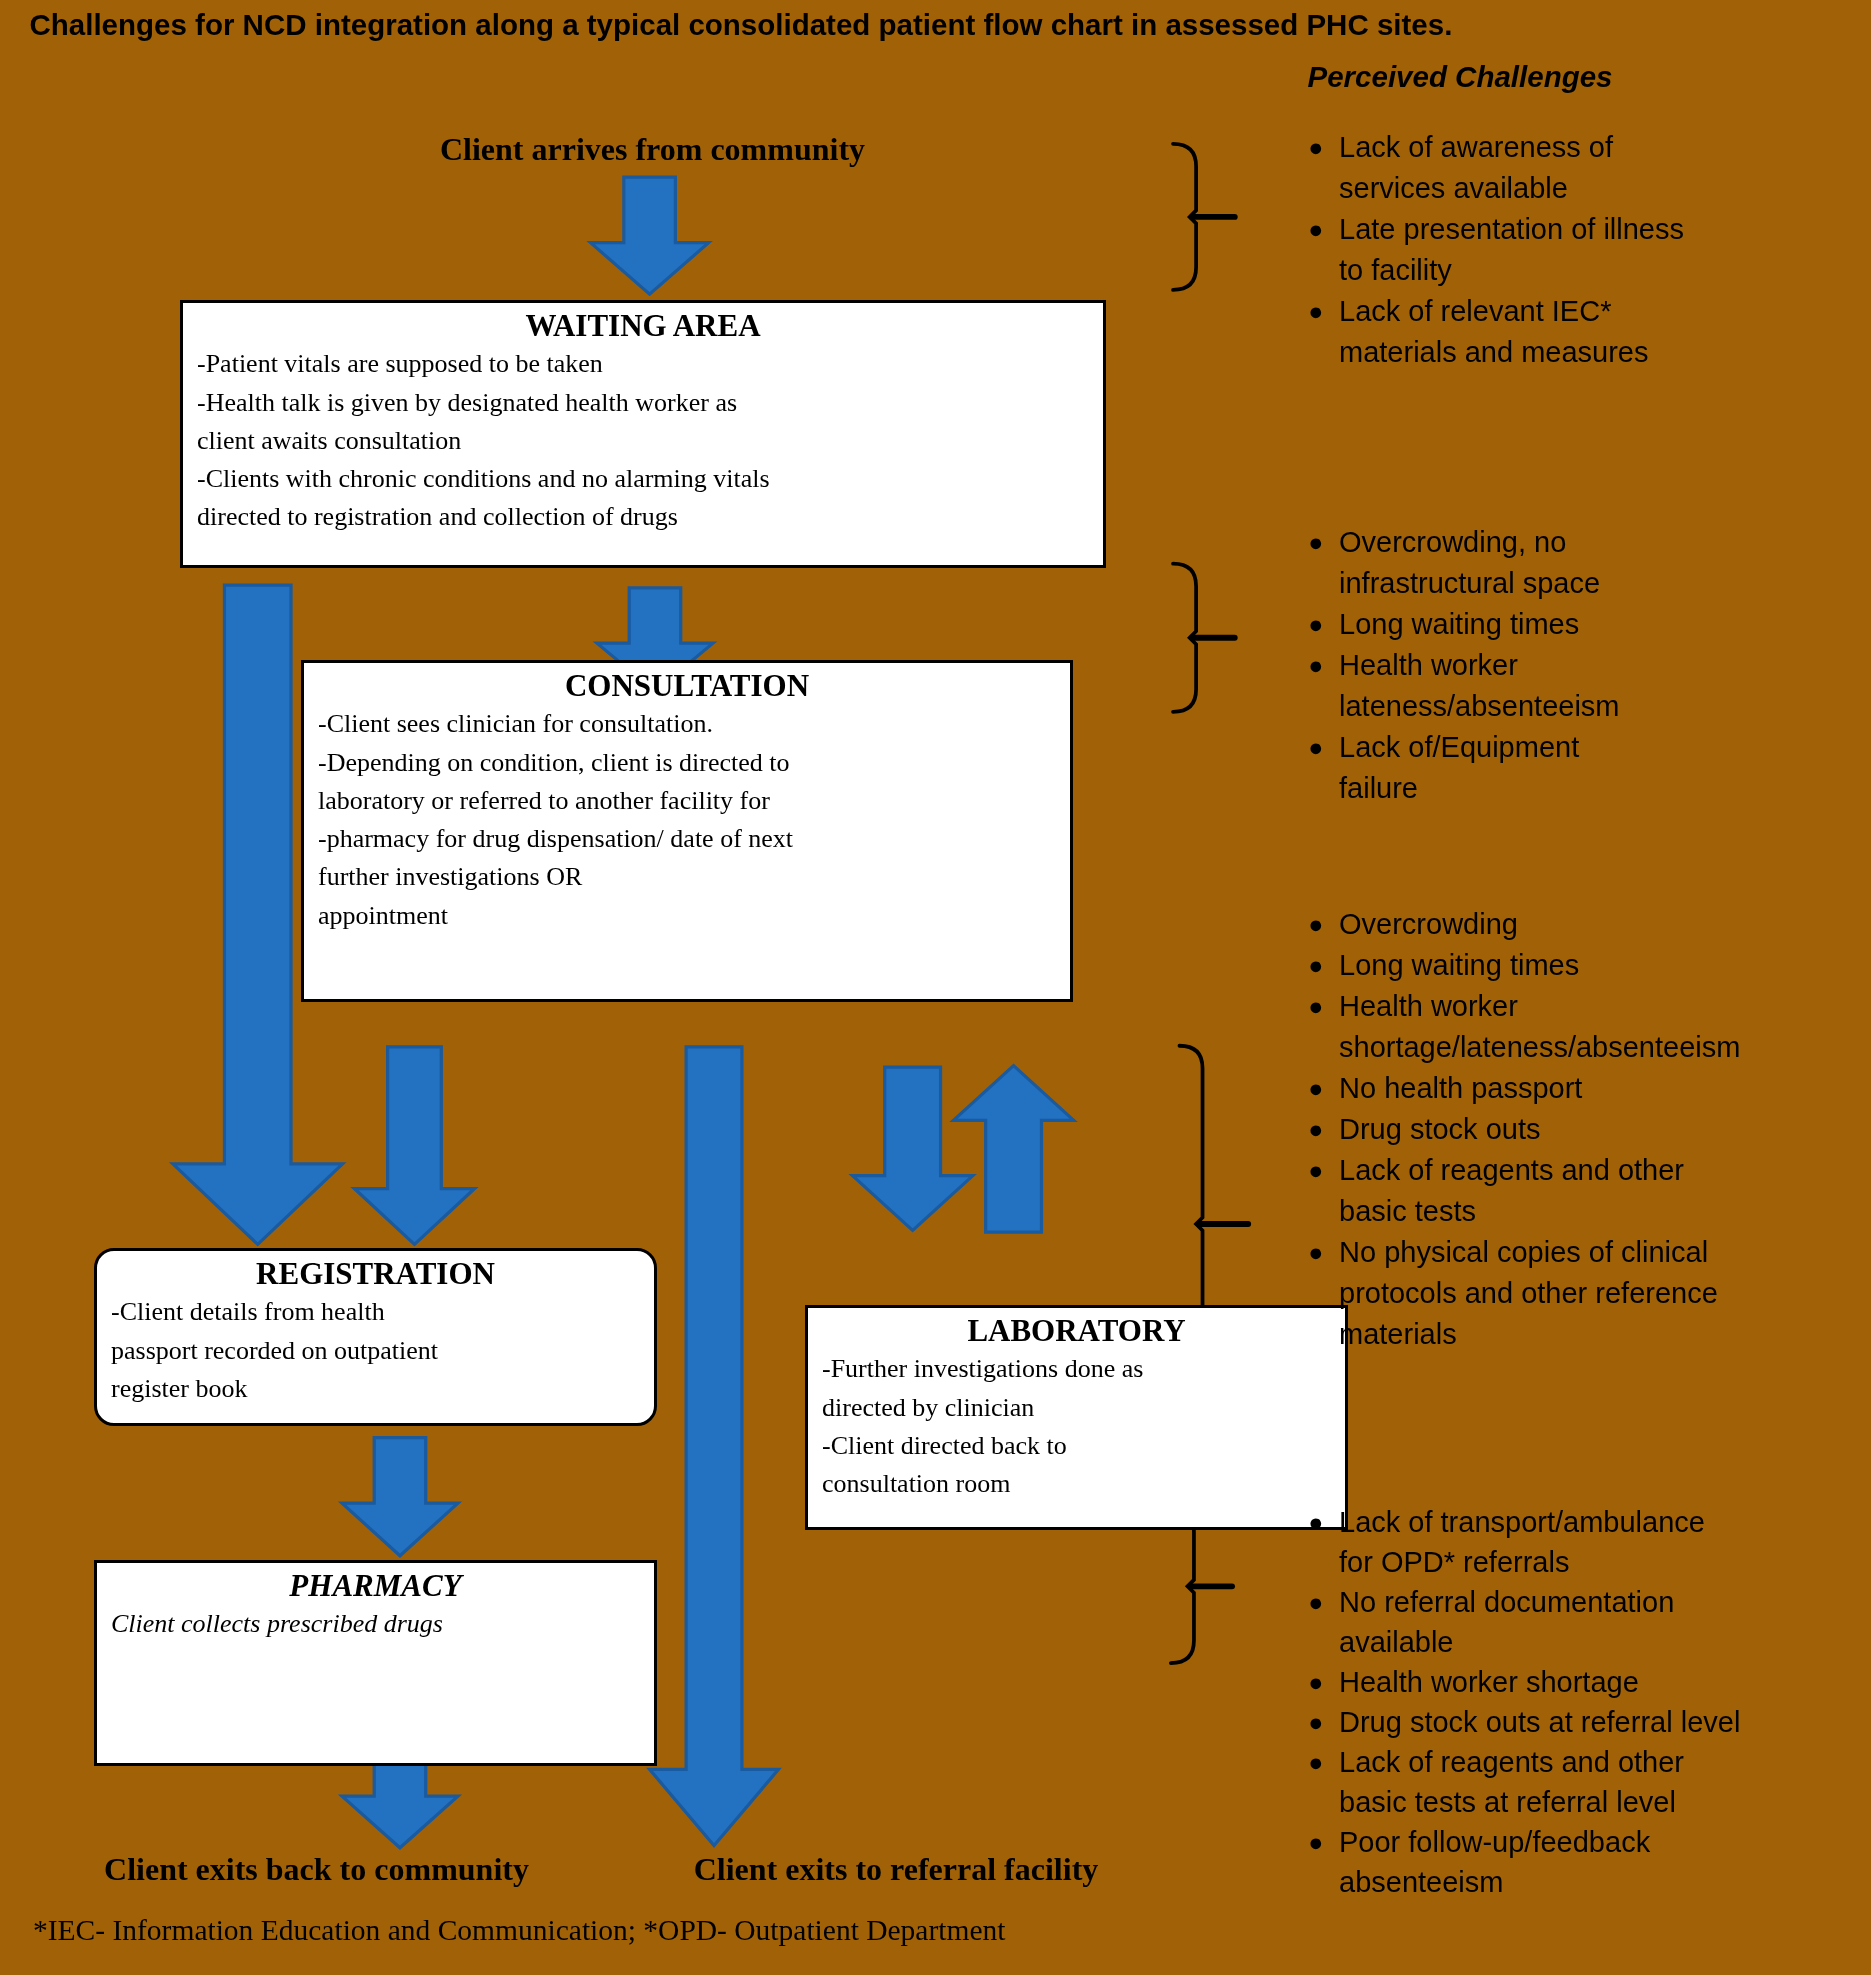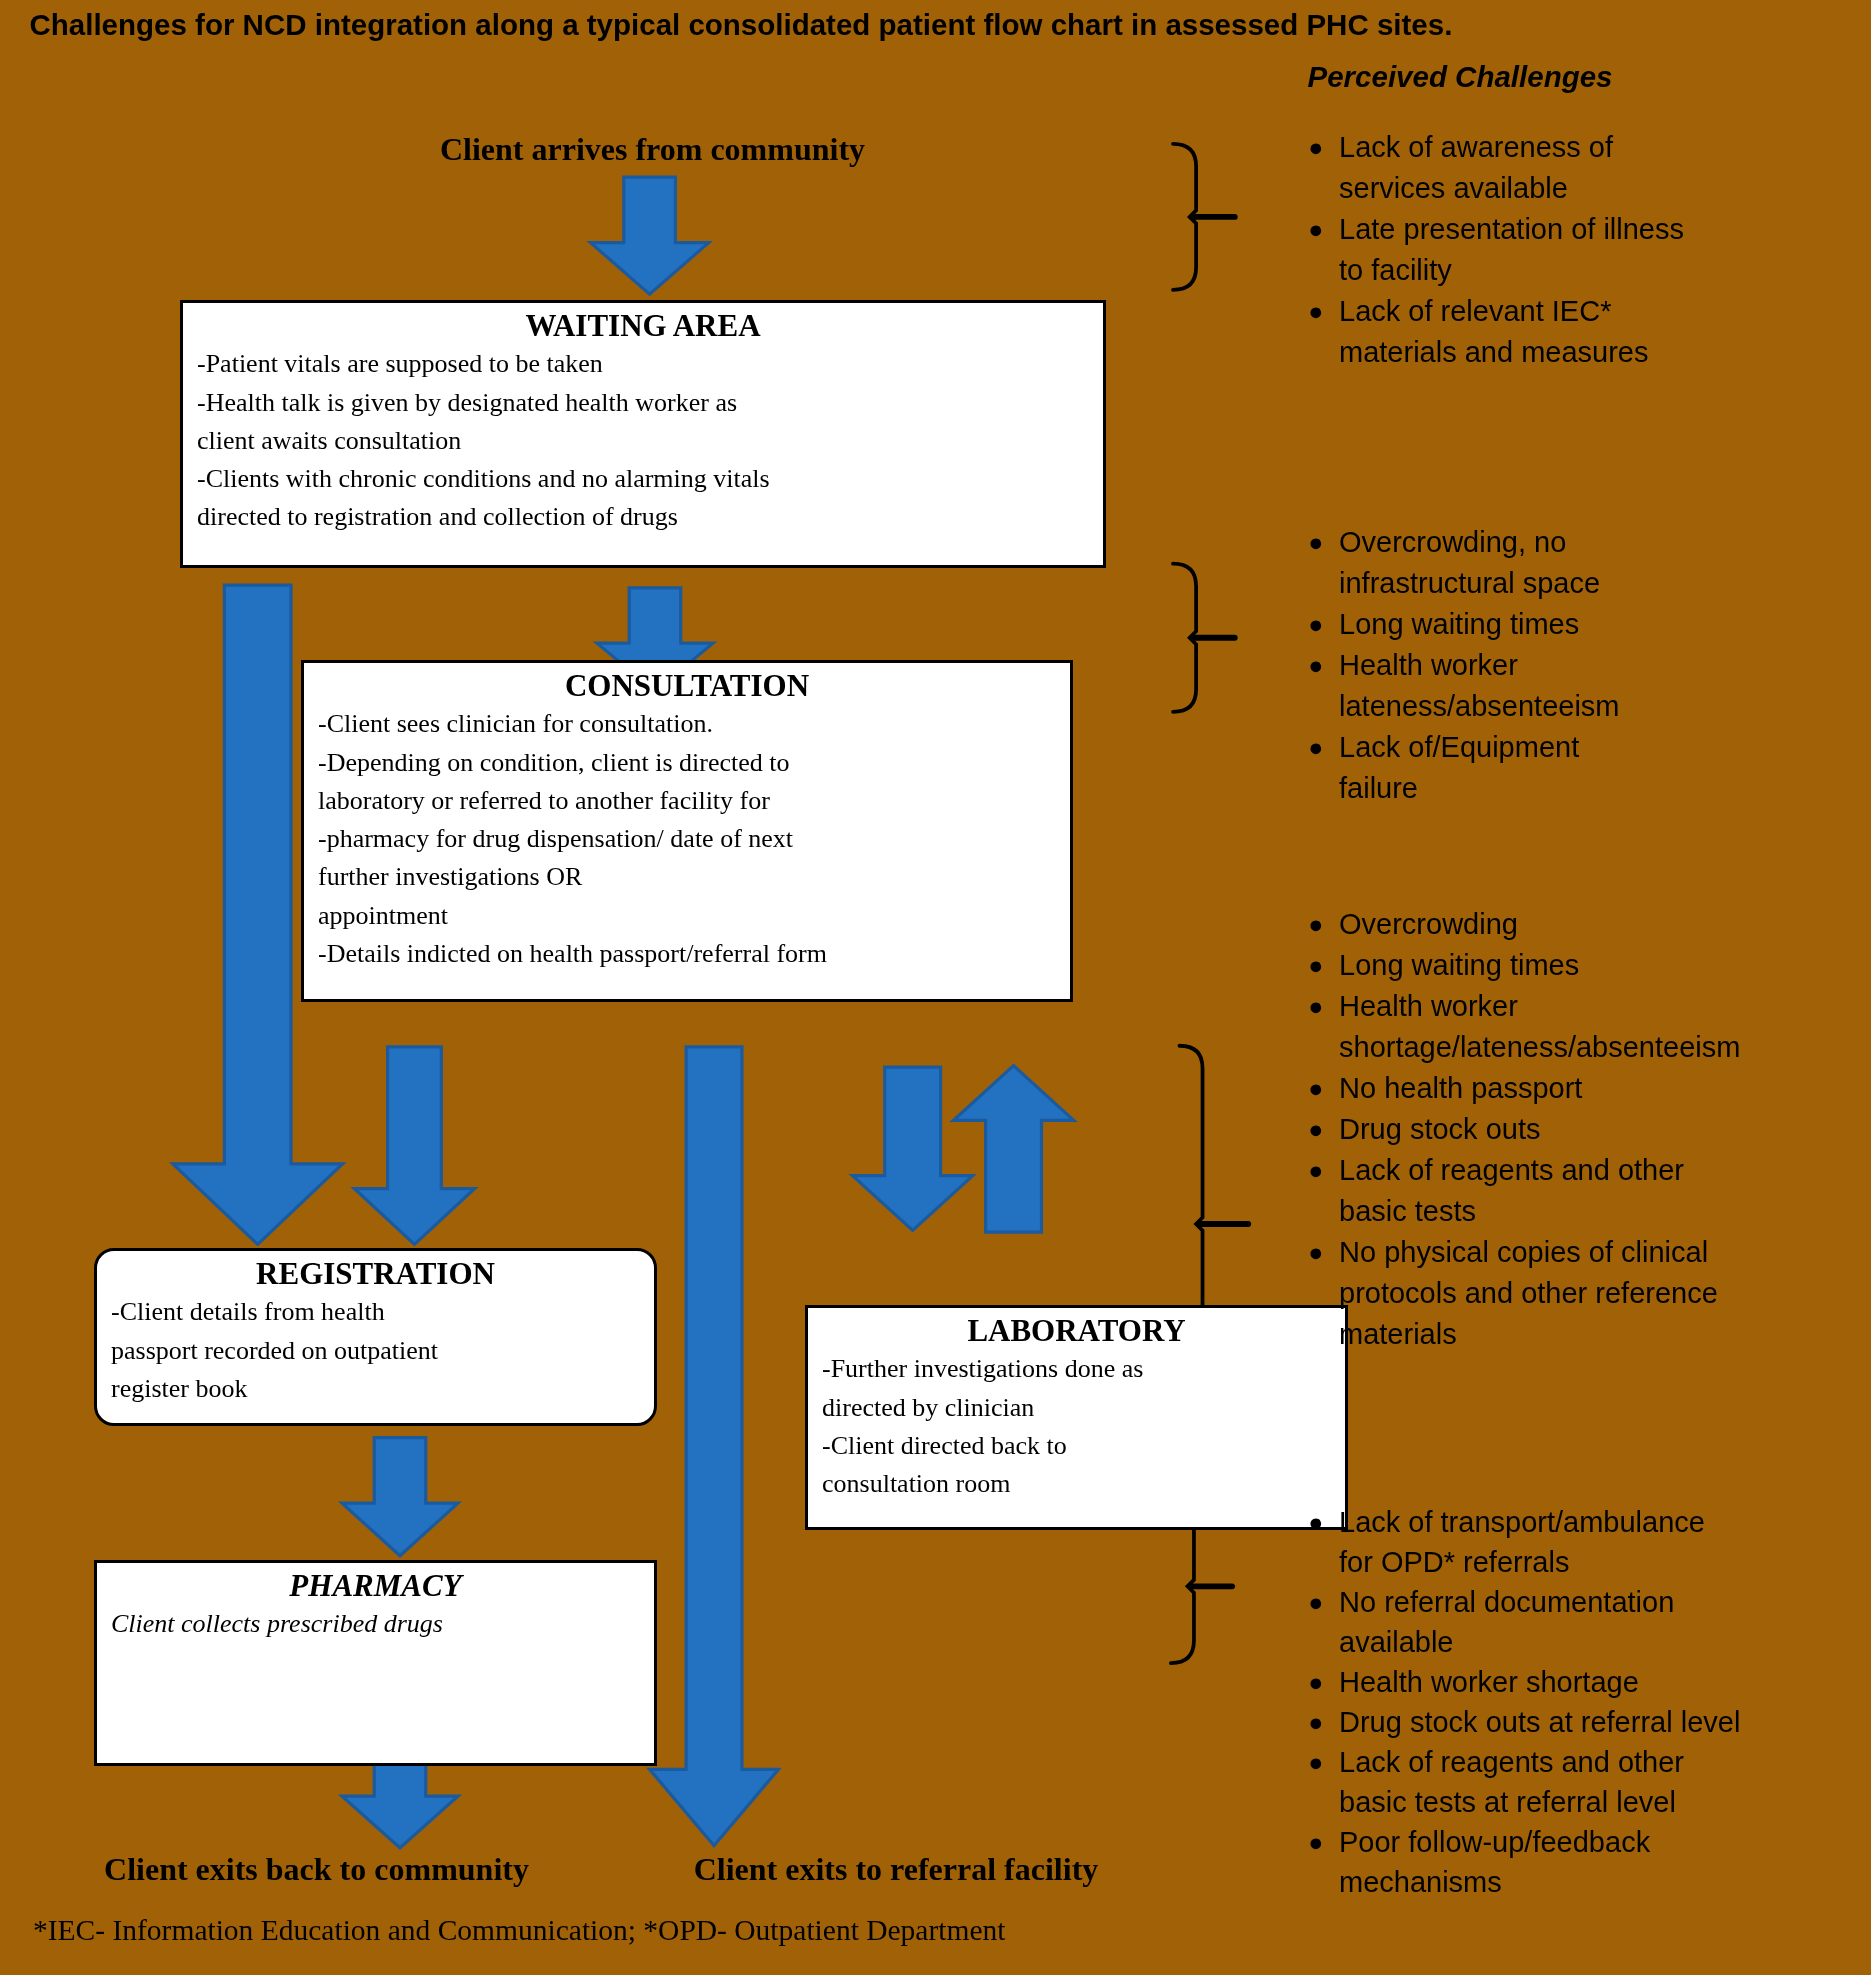--- a/index.html
+++ b/index.html
@@ -89,21 +89,20 @@
 
   <div id="box-consultation" class="fbox">
     <div class="box-title">CONSULTATION</div>
     <div class="box-body">
         <div class="box-line">-Client sees clinician for consultation.</div>
         <div class="box-line">-Depending on condition, client is directed to</div>
         <div class="box-line">laboratory or referred to another facility for</div>
         <div class="box-line">-pharmacy for drug dispensation/ date of next</div>
         <div class="box-line">further investigations OR</div>
         <div class="box-line">appointment</div>
-        <div class="box-line">-Details indicted on health passport/referral form</div>
       </div>
   </div>
 
   <div id="box-registration" class="fbox">
     <div class="box-title">REGISTRATION</div>
     <div class="box-body">
         <div class="box-line">-Client details from health</div>
         <div class="box-line">passport recorded on outpatient</div>
         <div class="box-line">register book</div>
       </div>
@@ -223,18 +222,18 @@
         <div class="challenge-line">Drug stock outs at referral level</div>
       </div>
       <div class="challenge-item">
         <span class="bullet">●</span>
         <div class="challenge-line">Lack of reagents and other</div>
         <div class="challenge-line">basic tests at referral level</div>
       </div>
       <div class="challenge-item">
         <span class="bullet">●</span>
         <div class="challenge-line">Poor follow-up/feedback</div>
-        <div class="challenge-line">mechanisms</div>
+        <div class="challenge-line">absenteeism</div>
       </div>
     </div>
 
 </div>
 
 
 </body></html>

